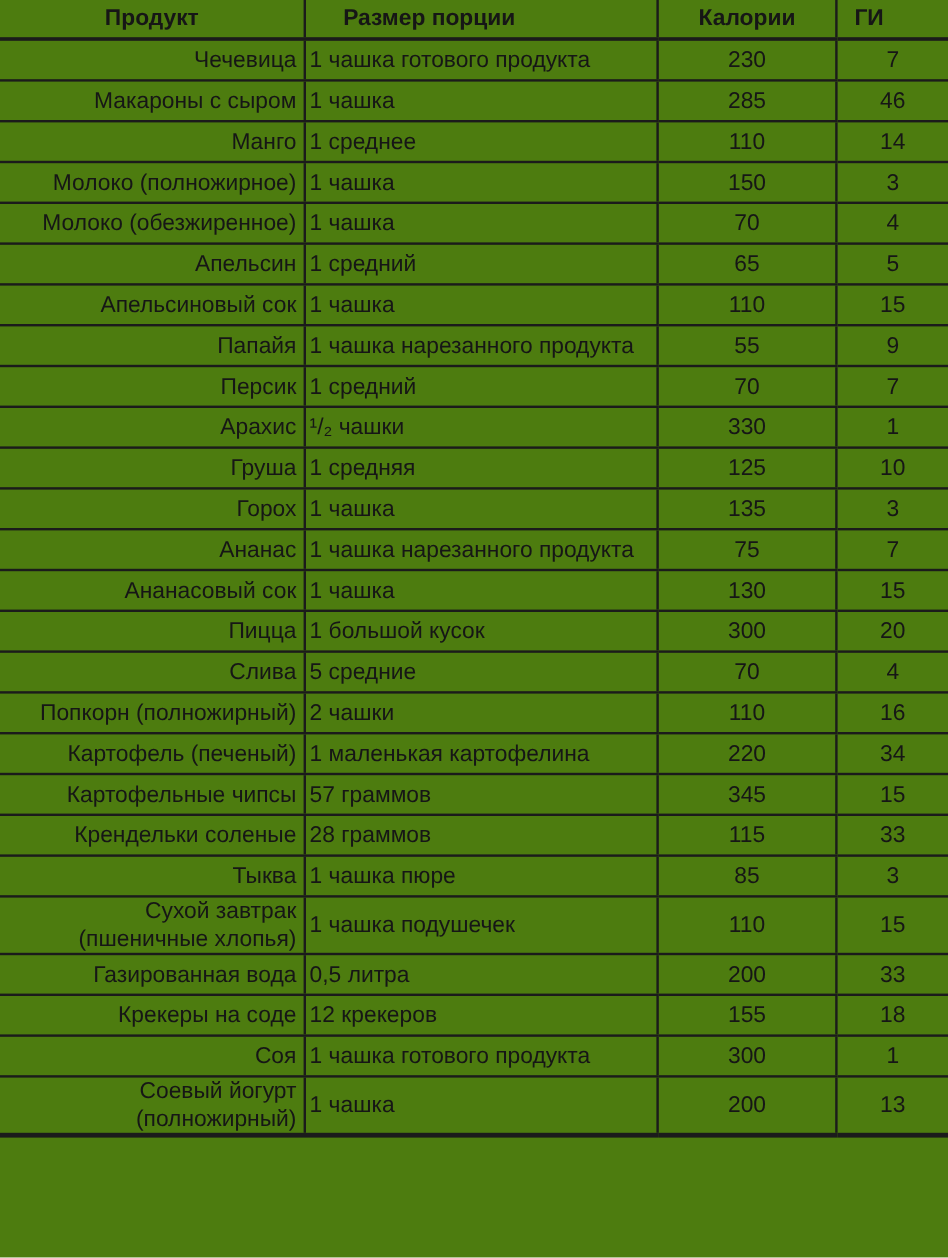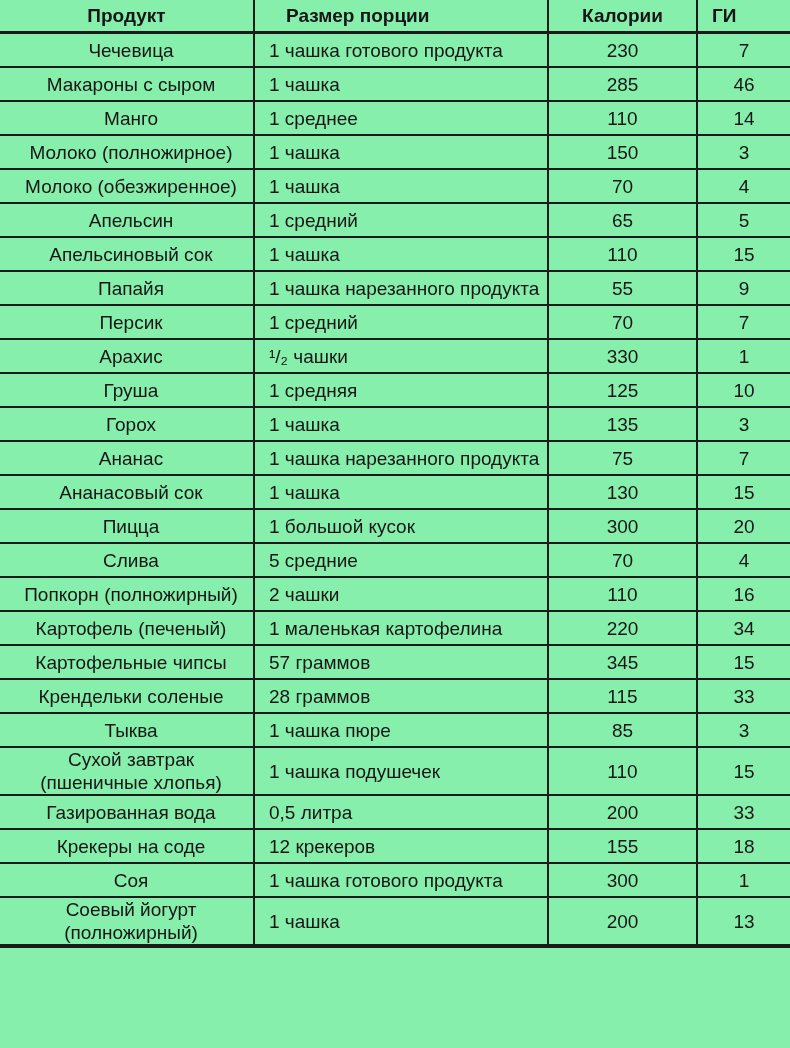--- a/index.html
+++ b/index.html
@@ -3,21 +3,21 @@
 <meta charset="utf-8">
 <style>
   html, body {
     margin: 0;
     padding: 0;
     background: #ffffff;
   }
   .page {
     width: 790px;
     height: 1048px;
-    background: #86efac;
+    background: #4d7c0f;
     overflow: hidden;
   }
   table.gi-table {
     width: 790px;
     border-collapse: collapse;
     table-layout: fixed;
     font-family: "Liberation Sans", "DejaVu Sans", sans-serif;
     color: #161616;
   }
   col.col-product  { width: 254px; }
@@ -44,28 +44,28 @@
   thead th.h-product  { text-align: center; }
   thead th.h-portion  { text-align: left; padding-left: 31px; }
   thead th.h-calories { text-align: center; }
   thead th.h-gi       { text-align: left; padding-left: 14px; }
 
   tbody td {
     height: 32px;
     line-height: 23px;
   }
   td.c-product {
-    text-align: center;
+    text-align: right;
     padding-left: 15px;
     padding-right: 6px;
     white-space: pre-line;
   }
   td.c-portion {
     text-align: left;
-    padding-left: 14px;
+    padding-left: 3px;
     padding-right: 6px;
   }
   td.c-calories, td.c-gi {
     text-align: center;
   }
   tbody tr:last-child td {
     border-bottom: 4px solid #1b1b1b;
   }
 </style>
 </head>

